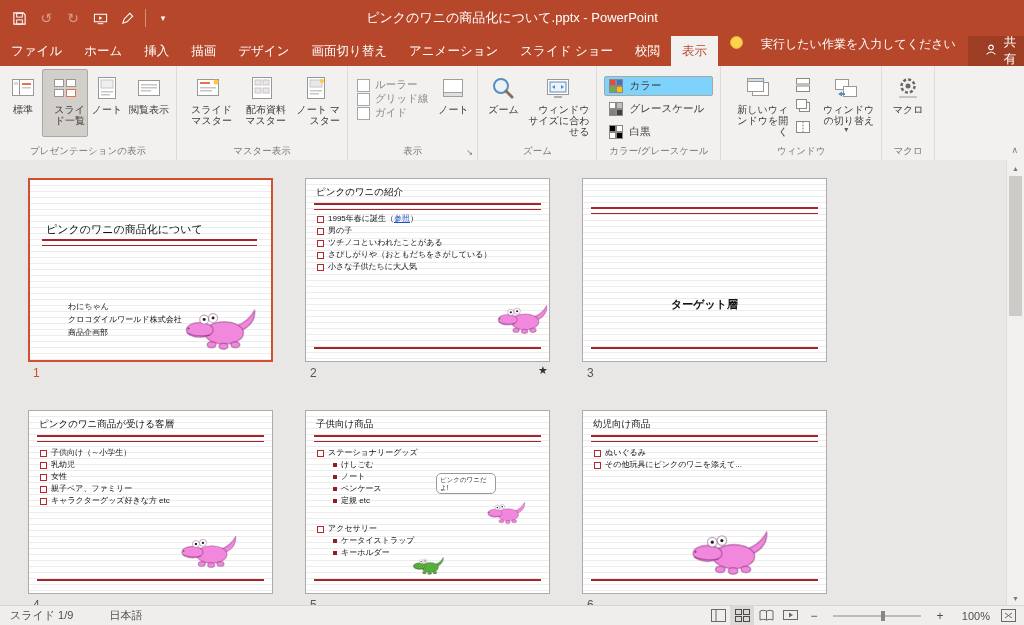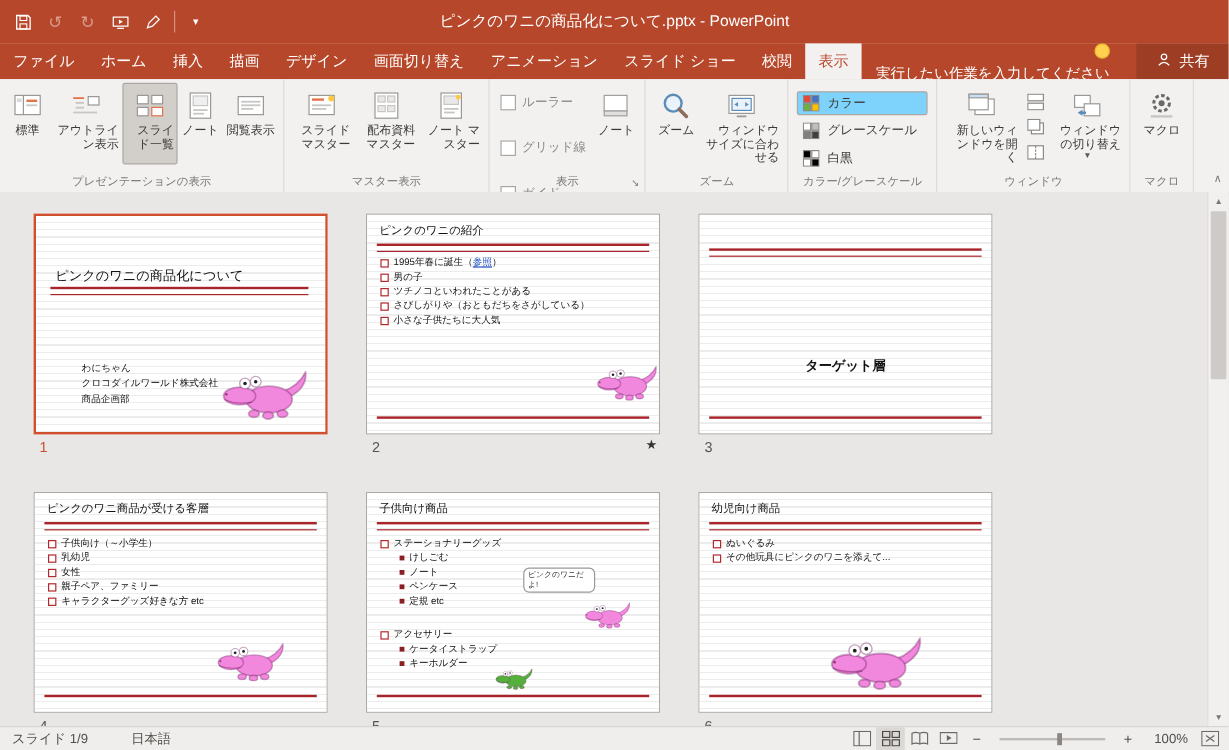--- a/index.html
+++ b/index.html
@@ -16,37 +16,37 @@
   .tb-title{position:absolute;left:0;right:0;text-align:center;font-size:13px;z-index:1;}
   .tb-right{margin-left:auto;display:flex;align-items:center;height:100%;z-index:2;}
   .tb-user{font-size:13px;margin-right:16px;}
   .winbtn{width:36px;height:36px;display:flex;align-items:center;justify-content:center;font-size:13px;}
   .winbtn svg{width:15px;height:15px;}
 
   
   .tabs{height:30px;background:#B7472A;display:flex;align-items:stretch;color:#fff;font-size:12.5px;}
   .tab{padding:0 11px;display:flex;align-items:center;white-space:nowrap;}
   .tab.active{background:#F3F1F0;color:#B7472A;}
-  .tellme{display:flex;align-items:flex-end;gap:4px;padding:0 12px;font-size:12px;color:#fff;white-space:nowrap;flex-direction:column;}
+  .tellme{display:flex;align-items:flex-start;gap:18px;padding:0 12px;font-size:12px;color:#fff;white-space:nowrap;}
   .bulb{width:11px;height:11px;border-radius:50%;background:#FFD14F;border:1px solid #E8B62E;flex:none;}
   .share{margin-left:auto;display:flex;align-items:center;gap:6px;padding:0 16px;font-size:12.5px;background:rgba(0,0,0,.14);}
   .share svg{width:14px;height:14px;}
 
   
   .ribbon{height:94px;background:#F3F1F0;border-bottom:1px solid #CFCCC9;display:flex;position:relative;}
   .rgroup{position:relative;display:flex;align-items:flex-start;padding:3px 4px 18px 4px;border-right:1px solid #DEDBD8;}
   .rgroup-label{position:absolute;bottom:2px;left:0;right:0;text-align:center;font-size:9.5px;color:#7A7874;white-space:nowrap;}
   .bigbtn{display:flex;flex-direction:column;align-items:center;font-size:10px;line-height:11px;color:#3B3A39;
     text-align:right;padding:4px 2px 2px;height:68px;box-sizing:border-box;border-radius:2px;border:1px solid transparent;}
   .bigbtn .blabel{word-break:break-all;}
   .bigbtn.selected{background:#D2CEC9;border-color:#ABA7A2;}
   .bicon{width:28px;height:28px;margin-bottom:2px;flex:none;}
   .bicon svg{width:28px;height:28px;}
   .caret{font-size:8px;line-height:8px;color:#5B5A58;}
-  .checkcol{display:flex;flex-direction:column;gap:24px;padding:9px 5px;}
+  .checkcol{display:flex;flex-direction:column;gap:0;padding:9px 5px;}
   .checkrow{display:flex;align-items:center;gap:5px;font-size:10.5px;color:#8A8886;white-space:nowrap;}
   .cbox{width:11px;height:11px;background:#fff;border:1px solid #A9A7A5;flex:none;}
   .launcher{position:absolute;right:2px;bottom:2px;width:12px;height:12px;display:flex;align-items:center;justify-content:center;
     font-size:8px;color:#7A7874;}
   .color-rows{display:flex;flex-direction:column;gap:3px;padding:7px 3px;}
   .crow{display:flex;align-items:center;gap:6px;font-size:10.5px;color:#3B3A39;padding:2px 8px 2px 4px;border-radius:2px;
     border:1px solid transparent;white-space:nowrap;}
   .crow.selected{background:#7dd3fc;border-color:#ABA7A2;}
   .cicon{width:14px;height:14px;flex:none;}
   .cicon svg{width:14px;height:14px;}
@@ -189,32 +189,20 @@
           <svg viewBox="0 0 28 28">
               <rect x="3.5" y="5.5" width="21" height="16" fill="#fff" stroke="#9A9896"></rect>
               <line x1="10.5" y1="5.5" x2="10.5" y2="21.5" stroke="#9A9896"></line>
               <rect x="5" y="8" width="4" height="3" fill="#D9D9D9"></rect>
               <rect x="13" y="9" width="9" height="2" fill="#E5734A"></rect>
               <rect x="13" y="13" width="9" height="1.5" fill="#C8C6C4"></rect>
             </svg>
         </span>
         <span class="blabel">標準</span>
       </div>
-      <div class="bigbtn" style="width:60px">
-        <span class="bicon">
-          <svg viewBox="0 0 28 28">
-              <rect x="15.5" y="6.5" width="9" height="7" fill="#fff" stroke="#9A9896"></rect>
-              <rect x="3" y="7" width="9" height="1.5" fill="#E5734A"></rect>
-              <rect x="5" y="11" width="7" height="1.5" fill="#C8C6C4"></rect>
-              <rect x="5" y="15" width="7" height="1.5" fill="#C8C6C4"></rect>
-              <rect x="3" y="19" width="20" height="1.5" fill="#C8C6C4"></rect>
-            </svg>
-        </span>
-        <span class="blabel">アウトライン表示</span>
-      </div>
       <div class="bigbtn selected" style="width:46px">
         <span class="bicon">
           <svg viewBox="0 0 28 28">
               <rect x="3.5" y="5.5" width="9" height="7" fill="#fff" stroke="#9A9896"></rect>
               <rect x="15.5" y="5.5" width="9" height="7" fill="#fff" stroke="#9A9896"></rect>
               <rect x="3.5" y="15.5" width="9" height="7" fill="#fff" stroke="#9A9896"></rect>
               <rect x="15.5" y="15.5" width="9" height="7" fill="#fff" stroke="#E5734A"></rect>
             </svg>
         </span>
         <span class="blabel">スライド一覧</span>

